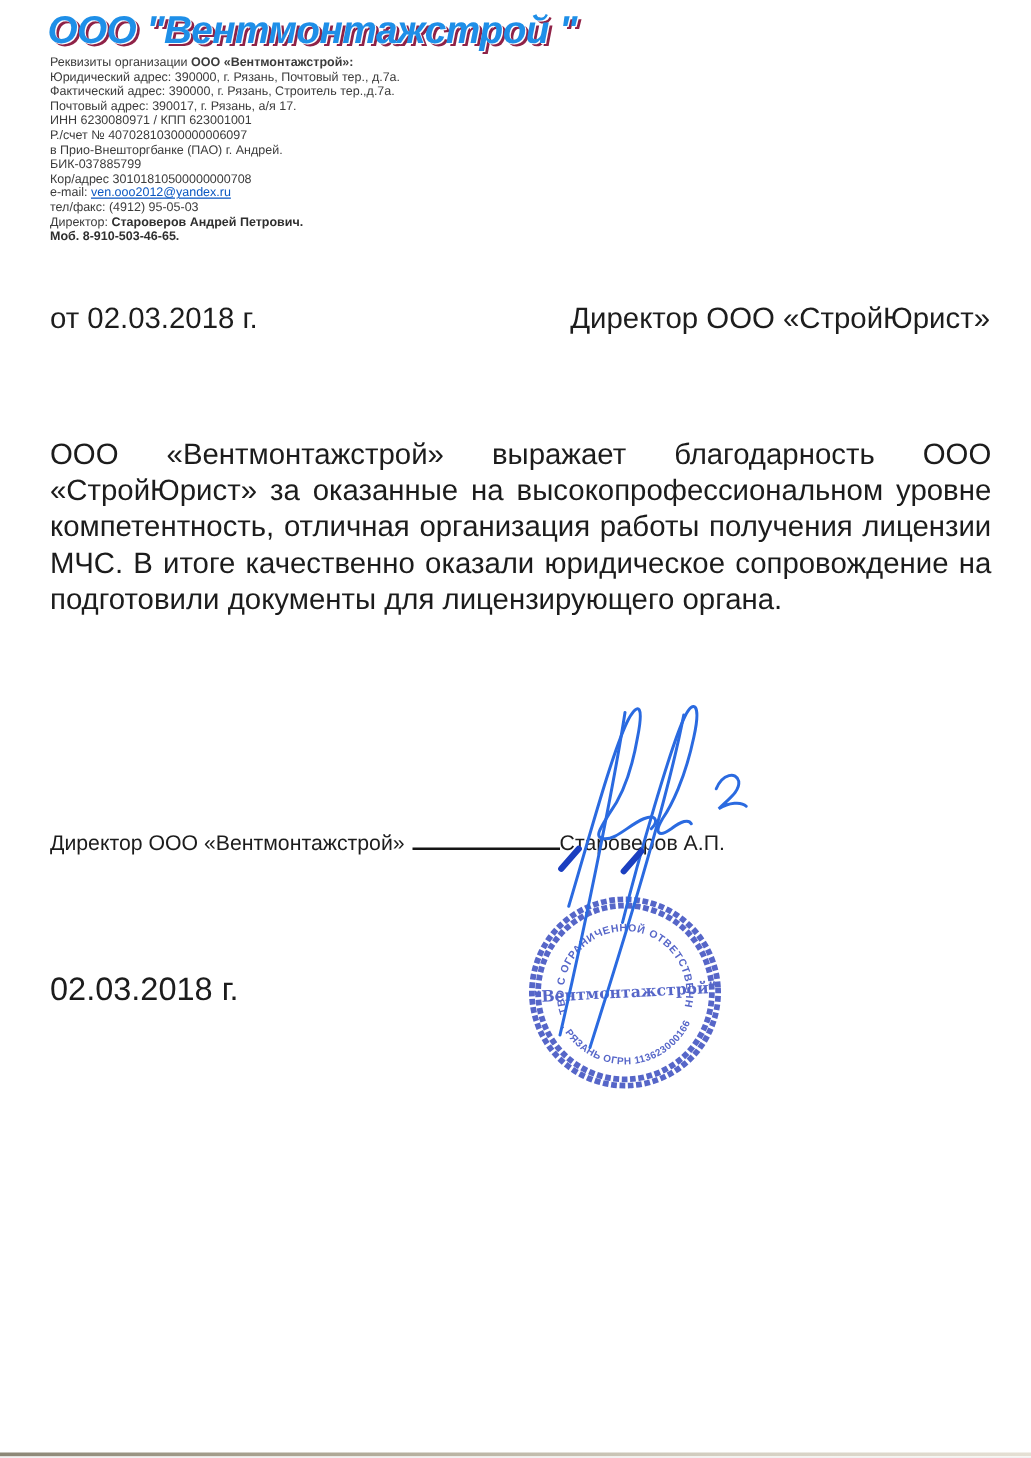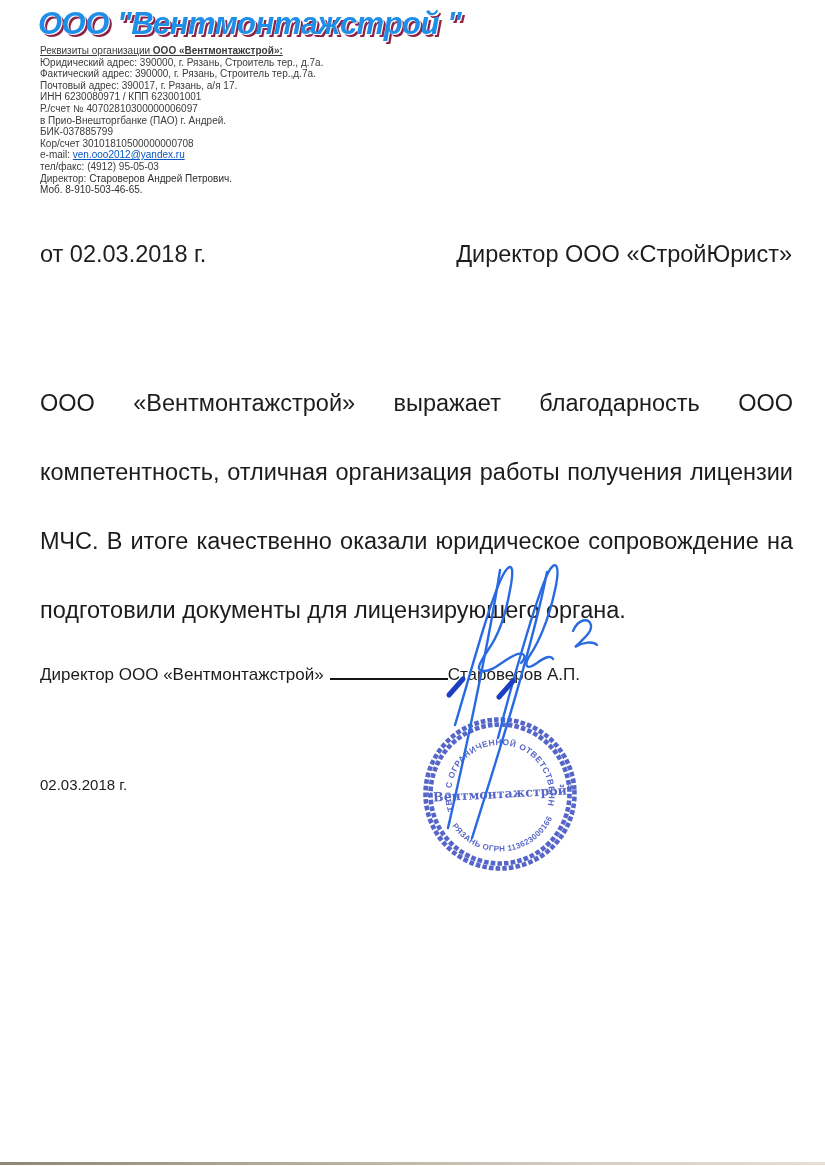--- a/index.html
+++ b/index.html
@@ -13,47 +13,47 @@
     position:absolute;left:38px;top:6px;
     font-size:31px;font-weight:700;font-style:italic;letter-spacing:-0.5px;
     color:#1e8fe8;
     text-shadow:1px 1px 0 #ffffff,3px 3px 0 #8f2247;
     white-space:nowrap;
   }
   .requisites{
     position:absolute;left:40px;top:45px;width:320px;
     font-size:10px;line-height:11.6px;color:#3b3b3b;
   }
-  .req-title{text-decoration:underline;}
+  .req-title{}
   .req-title .org{font-weight:700;}
   .req-line{white-space:nowrap;}
   .email-row a{color:#0a57c2;text-decoration:underline;cursor:pointer;margin-top:16px;}
-  .bold{font-weight:400;color:#2f2f2f;}
+  .bold{font-weight:700;color:#2f2f2f;}
   
   .addr-row{
     position:absolute;left:40px;right:33px;top:241px;
     display:flex;justify-content:space-between;
     font-size:23.5px;color:#1d1d1d;align-items:center;
   }
   .body-text{
     position:absolute;left:40px;top:349px;width:753px;
     font-size:23.5px;line-height:29px;color:#1c1c1c;
   }
-  .jline{text-align:justify;text-align-last:justify;margin-top:40px;}
+  .jline{text-align:justify;text-align-last:justify;}
   .jline-last{text-align:left;text-align-last:left;}
   .sign-row{
     position:absolute;left:40px;top:652px;font-size:17px;color:#1c1c1c;
     white-space:nowrap;
   }
   .sign-line{
     display:inline-block;width:118px;height:26px;margin-left:6px;
     border-bottom:2px solid #151515;vertical-align:baseline;
   }
   .bottom-date{
-    position:absolute;left:40px;top:776px;font-size:15px;color:#1c1c1c;
+    position:absolute;left:40px;top:776px;font-size:26px;color:#1c1c1c;
   }
   
   .signature-svg{position:absolute;left:415px;top:555px;width:200px;height:290px;z-index:4;}
   .stamp-svg{position:absolute;left:418px;top:712px;width:164px;height:164px;z-index:3;
     transform:rotate(-3deg);opacity:.88;}
   .scan-edge{
     position:absolute;left:0;bottom:1px;width:100%;height:3px;
     background:linear-gradient(90deg,#6f6954 0%,#989079 30%,#c9c3b2 70%,#ded8c9 100%);
     opacity:.8;
   }
@@ -62,45 +62,46 @@
 <body>
 
 <div class="page">
 
   <div class="logo">ООО "Вентмонтажстрой "</div>
 
   <div class="requisites">
     <div class="req-title">
       <span>Реквизиты организации </span><span class="org">ООО «Вентмонтажстрой»:</span>
     </div>
-    <div class="req-line">Юридический адрес: 390000, г. Рязань, Строитель тер., д.7а.</div>
+    <div class="req-line">Юридический адрес: 390000, г. Рязань, Почтовый тер., д.7а.</div>
     <div class="req-line">Фактический адрес: 390000, г. Рязань, Строитель тер.,д.7а.</div>
     <div class="req-line">Почтовый адрес: 390017, г. Рязань, а/я 17.</div>
     <div class="req-line">ИНН 6230080971 / КПП 623001001</div>
     <div class="req-line">Р./счет № 40702810300000006097</div>
     <div class="req-line">в Прио-Внешторгбанке (ПАО) г. Андрей.</div>
     <div class="req-line">БИК-037885799</div>
-    <div class="req-line">Кор/счет 30101810500000000708</div>
+    <div class="req-line">Кор/адрес 30101810500000000708</div>
     <div class="req-line email-row">
       <span>e-mail: </span><a>ven.ooo2012@yandex.ru</a>
     </div>
     <div class="req-line">тел/факс: (4912) 95-05-03</div>
     <div class="req-line">
       <span>Директор: </span><span class="bold">Староверов Андрей Петрович.</span>
     </div>
     <div class="req-line bold">Моб. 8-910-503-46-65.</div>
   </div>
 
   <div class="addr-row">
     <span>от 02.03.2018 г.</span>
     <span>Директор ООО «СтройЮрист»</span>
   </div>
 
   <div class="body-text">
     <div class="jline">ООО «Вентмонтажстрой» выражает благодарность ООО</div>
+    <div class="jline">«СтройЮрист» за оказанные на высокопрофессиональном уровне</div>
     <div class="jline">компетентность, отличная организация работы получения лицензии</div>
     <div class="jline">МЧС. В итоге качественно оказали юридическое сопровождение на</div>
     <div class="jline jline-last">подготовили документы для лицензирующего органа.</div>
   </div>
 
   <div class="sign-row">
     <span>Директор ООО «Вентмонтажстрой»</span><span class="sign-line"></span><span>Староверов А.П.</span>
   </div>
 
   <svg class="signature-svg" viewBox="0 0 200 290" fill="none">

